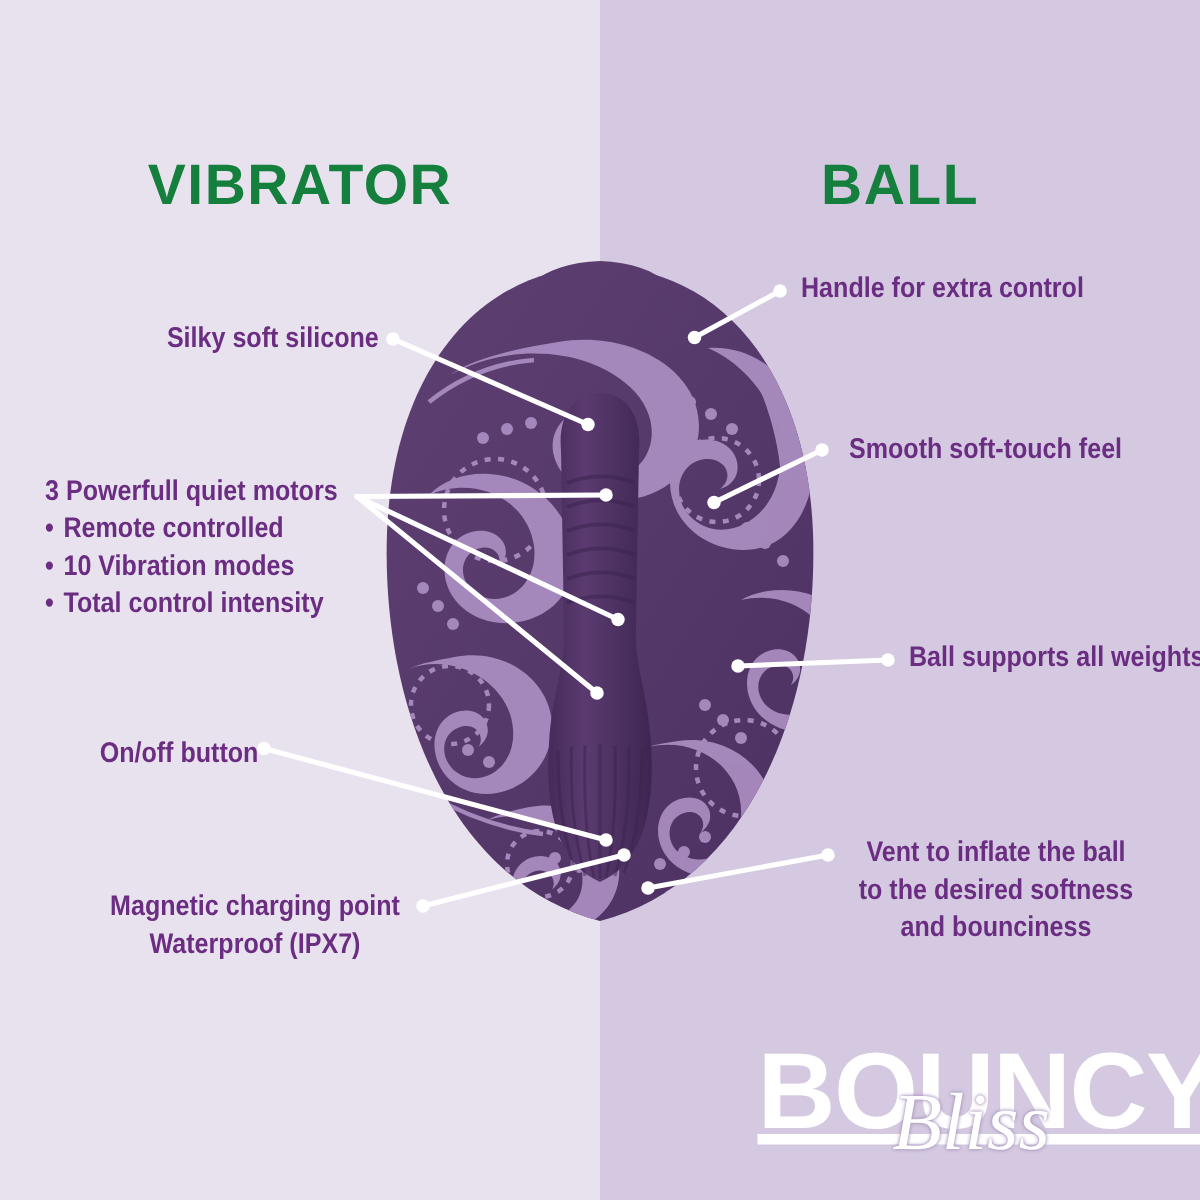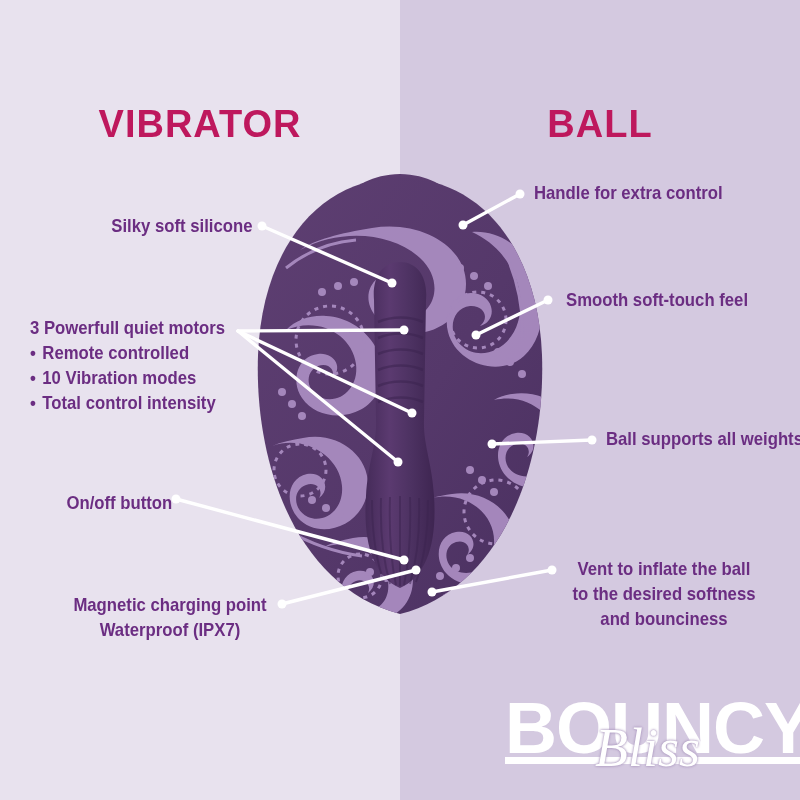--- a/index.html
+++ b/index.html
@@ -31,21 +31,21 @@
   .bg-left  { left: 0;     width: 400px; background: #e8e2ee; }
   .bg-right { left: 400px; width: 400px; background: #d4c9e0; }
 
   
   .heading {
     position: absolute;
     font-family: "Liberation Sans", sans-serif;
     font-weight: bold;
     font-size: 38px;
     letter-spacing: 1px;
-    color: #be185d;
+    color: #15803d;
     white-space: nowrap;
   }
   .heading-vibrator { left: 0;     top: 103px; width: 400px; text-align: center; }
   .heading-ball     { left: 400px; top: 103px; width: 400px; text-align: center; }
 
   
   .label {
     position: absolute;
     font-family: "Liberation Sans Narrow", "Liberation Sans", sans-serif;
     font-weight: bold;

